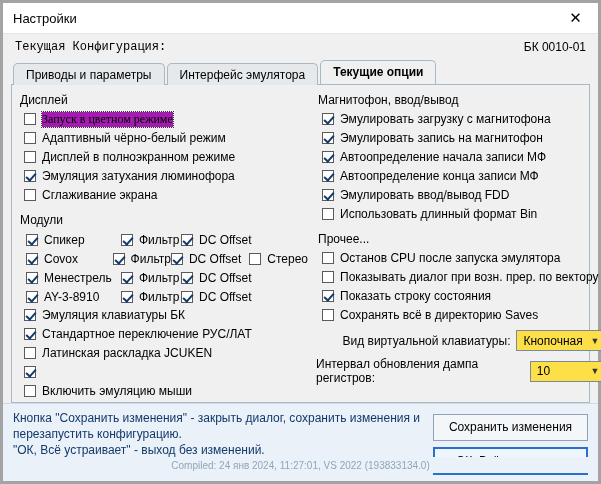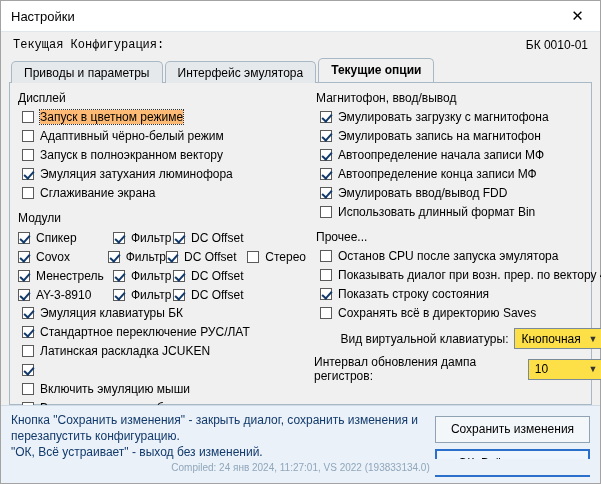--- a/index.html
+++ b/index.html
@@ -7,21 +7,21 @@
     width:601px;height:484px;
     font-family:"Liberation Sans", sans-serif;
     font-size:12px;
     color:#000;
     background:#f0f0f0;
     overflow:hidden;
   }
   .window{
     width:601px;height:484px;
     box-sizing:border-box;
-    border:1px solid #a3a3a3;
+    border:3px solid #a3a3a3;
     background:#f0f0f0;
     display:flex;flex-direction:column;
     position:relative;
   }
   
   .titlebar{
     height:30px;
     background:#ffffff;
     display:flex;align-items:center;
     border-bottom:1px solid #dfe6ec;
@@ -119,27 +119,28 @@
     position:absolute;
     left:3px;top:0px;
     width:4px;height:8px;
     border:solid #123a6b;
     border-width:0 2px 2px 0;
     transform:rotate(42deg);
   }
   .cblabel{font-size:12px;white-space:nowrap;}
   .cbrow.focus .cblabel{
     outline:1px dotted #333;
-    background:#fdba74;
+    background:#a21caf;
+    font-family:Liberation Serif, serif;
   }
   
   .mod-row{
     display:flex;align-items:center;
     height:19px;
-    margin-left:2px;
+    margin-left:8px;
   }
   .mod-name{width:95px;}
   .mod-cell{width:60px;display:flex;align-items:center;}
   .mod-cell.wide{width:86px;}
   
   .select-row{
     display:flex;align-items:center;
     justify-content:flex-end;
     margin:6px 4px 0 0;
   }
@@ -242,21 +243,21 @@
         <div class="cbrow focus">
           <span class="cb"></span>
           <span class="cblabel">Запуск в цветном режиме</span>
         </div>
         <div class="cbrow">
           <span class="cb"></span>
           <span class="cblabel">Адаптивный чёрно-белый режим</span>
         </div>
         <div class="cbrow">
           <span class="cb"></span>
-          <span class="cblabel">Запуск в полноэкранном вектору</span>
+          <span class="cblabel">Дисплей в полноэкранном режиме</span>
         </div>
         <div class="cbrow">
           <span class="cb checked"></span>
           <span class="cblabel">Эмуляция затухания люминофора</span>
         </div>
         <div class="cbrow">
           <span class="cb"></span>
           <span class="cblabel">Сглаживание экрана</span>
         </div>
       </div>

